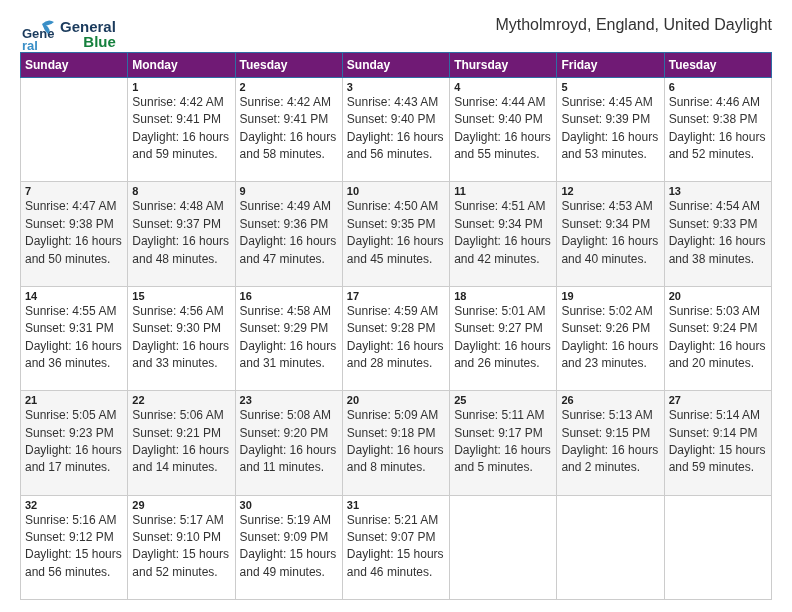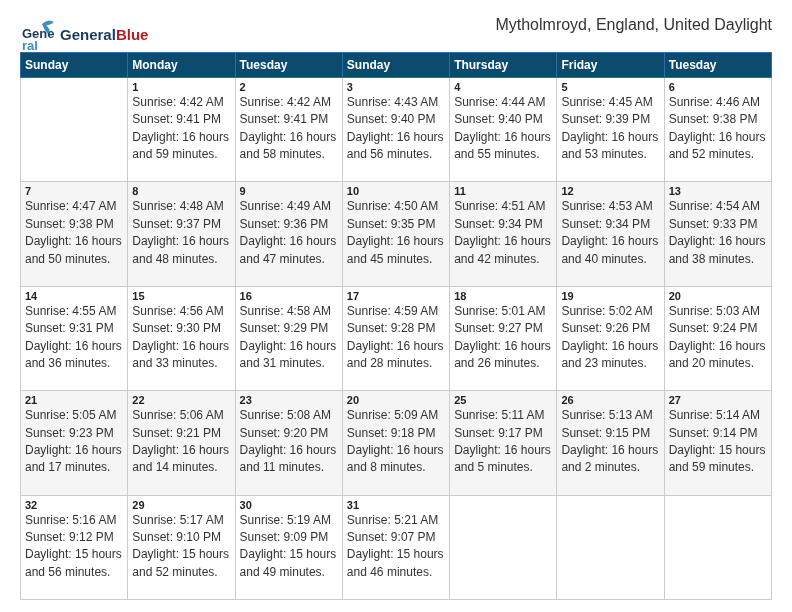--- a/index.html
+++ b/index.html
@@ -36,21 +36,21 @@
       color: #333;
       font-weight: normal;
     }
     .calendar-table {
       width: 100%;
       border-collapse: collapse;
       flex: 1;
       font-size: 10.5px;
     }
     .calendar-table th {
-      background-color: #0c4a6e;
+      background-color: #701a75;
       color: #fff;
       padding: 5px 4px;
       text-align: left;
       font-size: 12px;
       font-weight: bold;
       border: 1px solid #2e6da4;
     }
     .calendar-table td {
       border: 1px solid #ccc;
       vertical-align: top;
@@ -81,33 +81,33 @@
       display: flex;
       align-items: center;
       gap: 4px;
     }
     .logo-icon {
       width: 36px;
       height: 36px;
     }
     .logo-words {
       display: flex;
-      flex-direction: row;
+      flex-direction: column;
       line-height: 1;
       align-items: flex-end;
     }
     .logo-general {
       font-size: 15px;
       font-weight: bold;
       color: #1a3a5c;
     }
     .logo-blue {
       font-size: 15px;
       font-weight: bold;
-      color: #b91c1c;
+      color: #15803d;
     }
     .last-row td {
       height: 70px;
     }
   </style>
 </head>
 <body>
 
 <div class="page">
   <div class="header">

